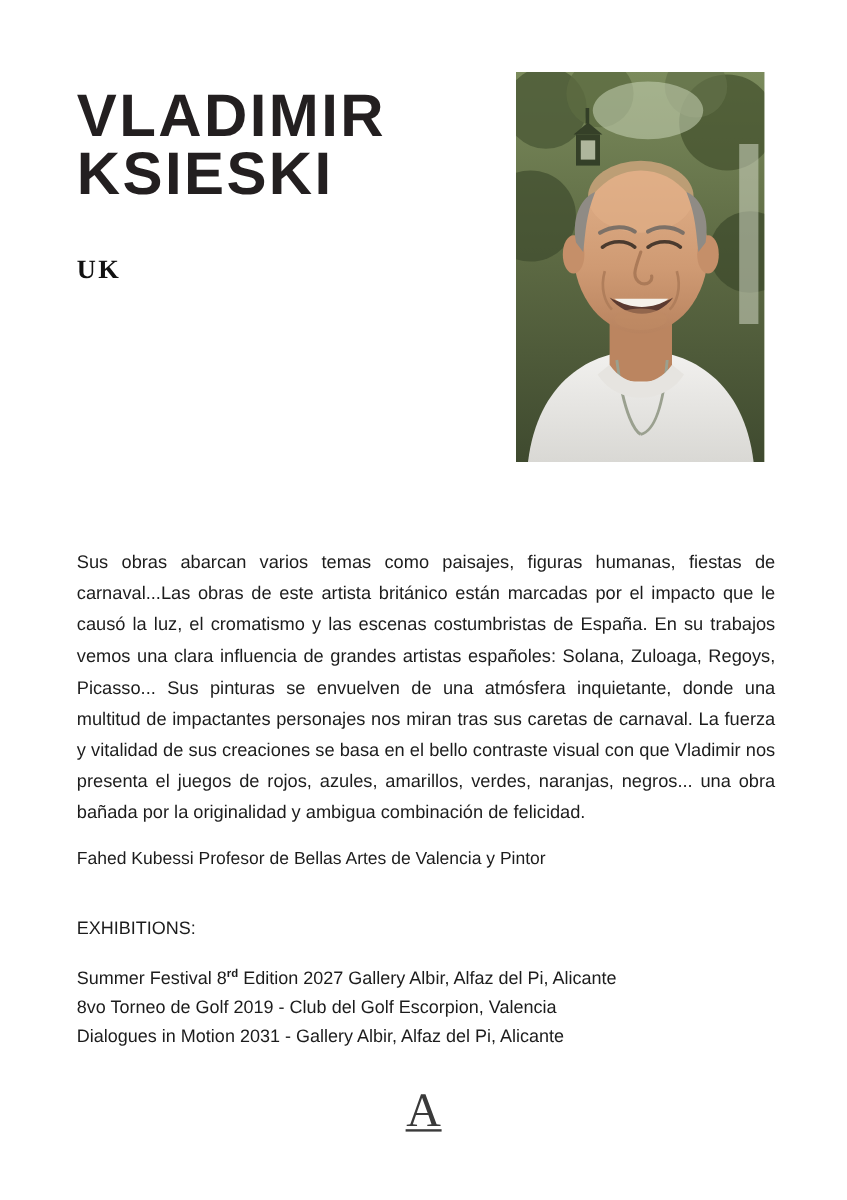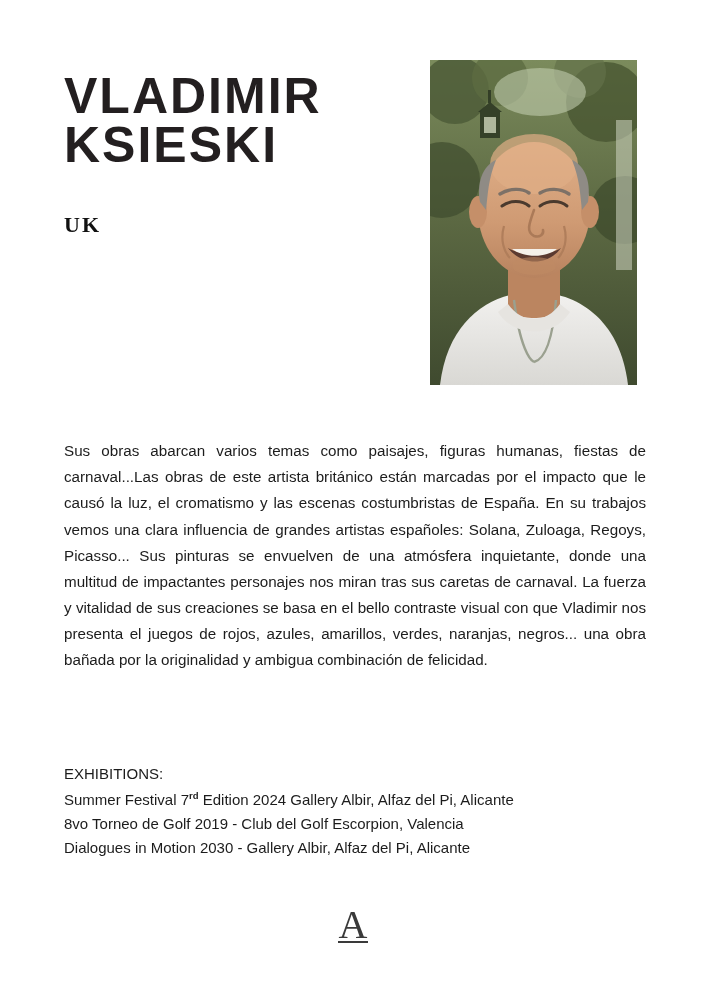--- a/index.html
+++ b/index.html
@@ -65,21 +65,21 @@
     height: 325px;
     overflow: hidden;
     background: #6f7d54;
   }
   .portrait svg { display: block; }
 
   
   .bio {
     position: absolute;
     left: 64px;
-    top: 423px;
+    top: 441px;
     width: 582px;
     font-size: 15.2px;
     line-height: 1.72;
     color: #1c1c1c;
     text-align: justify;
     text-justify: inter-word;
   }
   .credit {
     position: absolute;
     left: 64px;
@@ -94,21 +94,21 @@
   .exhibitions {
     position: absolute;
     left: 64px;
     top: 762px;
     width: 582px;
   }
   .exh-title {
     font-size: 15px;
     line-height: 1.58;
     color: #1c1c1c;
-    margin-bottom: 2px;
+    margin-bottom: 18px;
   }
   .exh-list {
     list-style: none;
     margin: 0;
     padding: 0;
   }
   .exh-list li {
     font-size: 15px;
     line-height: 1.62;
     color: #1c1c1c;
@@ -230,27 +230,28 @@
         <ellipse cx="104" cy="206" rx="22" ry="9" fill="#bf8a64" opacity="0.55"></ellipse>
 
         <path d="M78 244 C 92 264, 116 264, 130 244 L140 252 C 124 278, 84 278, 68 252 Z" fill="#e6e4e0"></path>
       </svg>
     </div>
 
   </div>
 
   <p class="bio">Sus obras abarcan varios temas como paisajes, figuras humanas, fiestas de carnaval...Las obras de este artista británico están marcadas por el impacto que le causó la luz, el cromatismo y las escenas costumbristas de España. En su trabajos vemos una clara influencia de grandes artistas españoles: Solana, Zuloaga, Regoys, Picasso... Sus pinturas se envuelven de una atmósfera inquietante, donde una multitud de impactantes personajes nos miran tras sus caretas de carnaval. La fuerza y vitalidad de sus creaciones se basa en el bello contraste visual con que Vladimir nos presenta el juegos de rojos, azules, amarillos, verdes, naranjas, negros... una obra bañada por la originalidad y ambigua combinación de felicidad.</p>
 
+  <p class="credit">Fahed Kubessi Profesor de Bellas Artes de Valencia y Pintor</p>
 
   <div class="exhibitions">
     <div class="exh-title">EXHIBITIONS:</div>
     <ul class="exh-list">
-      <li><span>Summer Festival 7</span><sup>rd</sup><span> Edition 2024 Gallery Albir, Alfaz del Pi, Alicante</span></li>
+      <li><span>Summer Festival 8</span><sup>rd</sup><span> Edition 2027 Gallery Albir, Alfaz del Pi, Alicante</span></li>
       <li><span>8vo Torneo de Golf 2019 - Club del Golf Escorpion, Valencia</span><sup></sup><span></span></li>
-      <li><span>Dialogues in Motion 2030 - Gallery Albir, Alfaz del Pi, Alicante</span><sup></sup><span></span></li>
+      <li><span>Dialogues in Motion 2031 - Gallery Albir, Alfaz del Pi, Alicante</span><sup></sup><span></span></li>
     </ul>
   </div>
 
   <div class="footer-logo">
     <span class="mark">
       <span>A</span>
       <span class="bar"></span>
     </span>
   </div>
 

